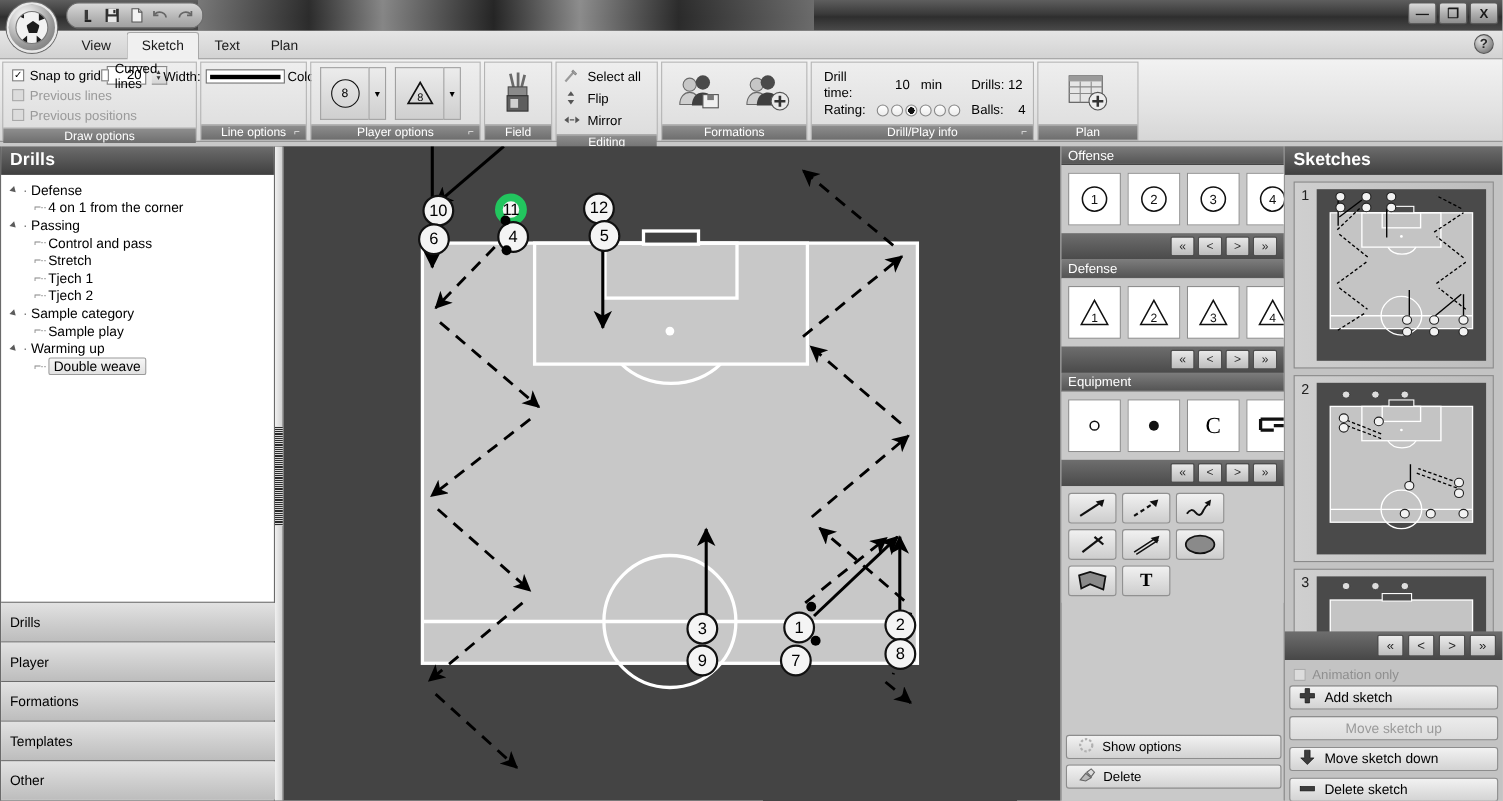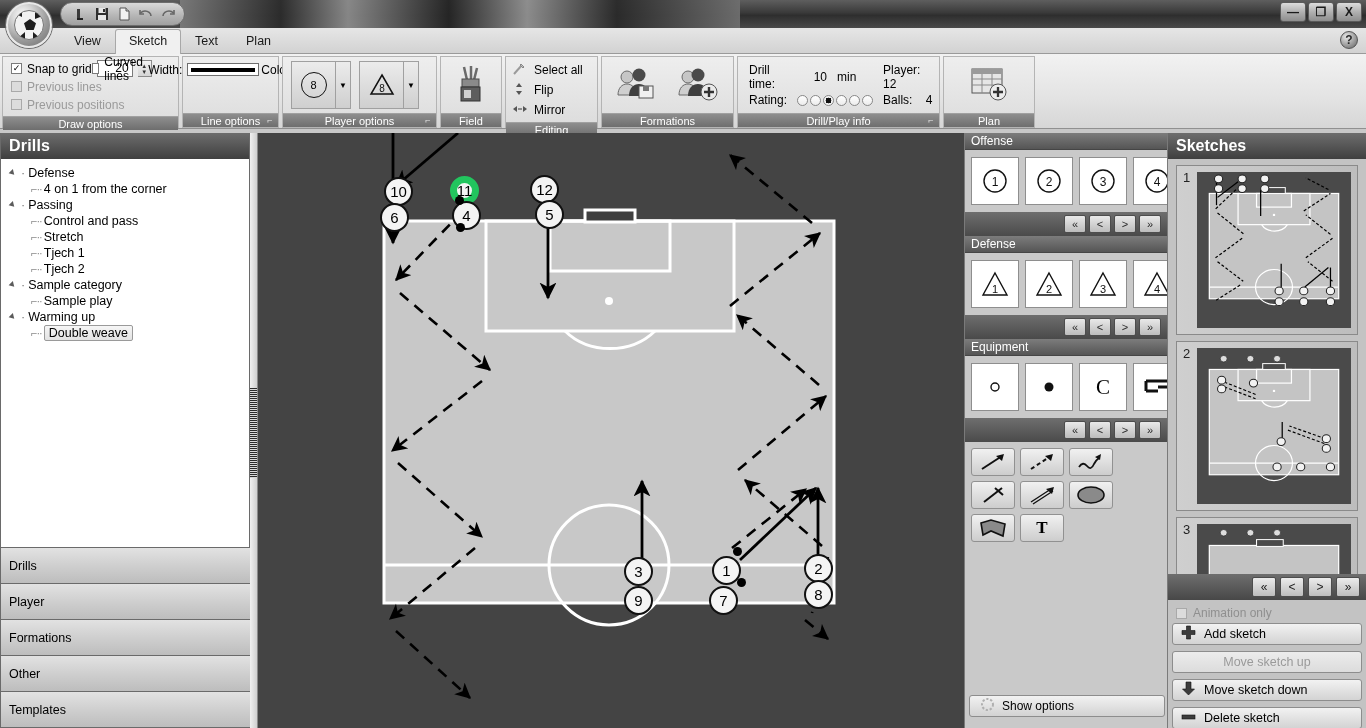--- a/index.html
+++ b/index.html
@@ -495,21 +495,21 @@
       </div>
       <div class="rgroup-title">Formations</div>
     </div>
 
     <div class="rgroup" style="width:203px;">
       <div class="rgroup-body" style="align-items:center;">
         <div class="infogrid">
           <span>Drill time:</span>
           <span style="text-align:right;">10</span>
           <span>min</span>
-          <span><span>Player:</span> <span>12</span></span>
+          <span><span>Drills:</span> <span>12</span></span>
 
           <span>Rating:</span>
           <span class="rating" style="grid-column:2 / span 2;">
             <span class="rdot"></span>
             <span class="rdot"></span>
             <span class="rdot on"></span>
             <span class="rdot"></span>
             <span class="rdot"></span>
             <span class="rdot"></span>
           </span>
@@ -588,22 +588,22 @@
       <div class="tnode child">
         <span class="elbow">⌐··</span>
         <span class="selnode">Double weave</span>
       </div>
     </div>
 
     <div class="accordion">
       <div class="accitem">Drills</div>
       <div class="accitem">Player</div>
       <div class="accitem">Formations</div>
+      <div class="accitem">Templates</div>
       <div class="accitem">Other</div>
-      <div class="accitem">Templates</div>
     </div>
   </div>
 
   <div class="canvaswrap">
     <div class="vscroll">
       <div class="vthumb"></div>
     </div>
 
     <svg class="pitchsvg" width="714" height="595" viewBox="0 0 714 595">
       <defs>
@@ -838,20 +838,29 @@
     </div>
 
     <div class="bottombtns">
       <div class="widebtn">
         <span>
           <svg width="15" height="15" viewBox="0 0 15 15">
               <circle cx="7.5" cy="7.5" r="5.5" fill="none" stroke="#b0b0b0" stroke-width="2" stroke-dasharray="2.2 1.8"></circle>
             </svg>
         </span>
         <span>Show options</span>
+      </div>
+      <div class="widebtn">
+        <span>
+          <svg width="16" height="15" viewBox="0 0 16 15">
+              <path d="M2 12 L7 6 L12 10 L7 13 Z" fill="#b8b8b8" stroke="#666"></path>
+              <path d="M8 5 L12 2 L15 5 L12 9 Z" fill="#dcdcdc" stroke="#666"></path>
+            </svg>
+        </span>
+        <span>Delete</span>
       </div>
     </div>
   </div>
 
   <div class="sketchpane">
     <div class="sk-head">Sketches</div>
 
     <div class="sk-list">
 
       <div class="sk-item">

